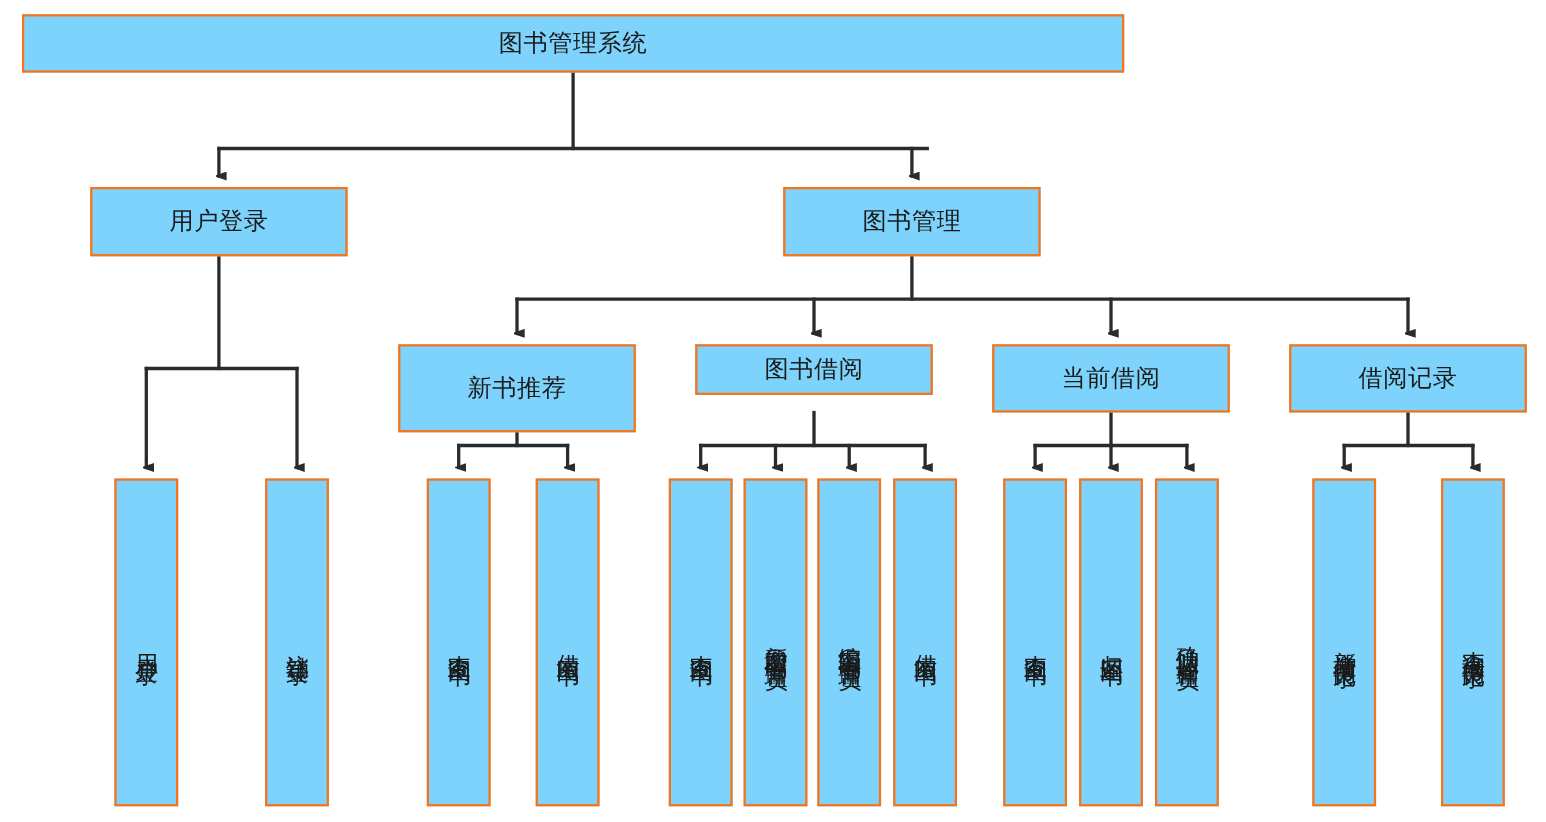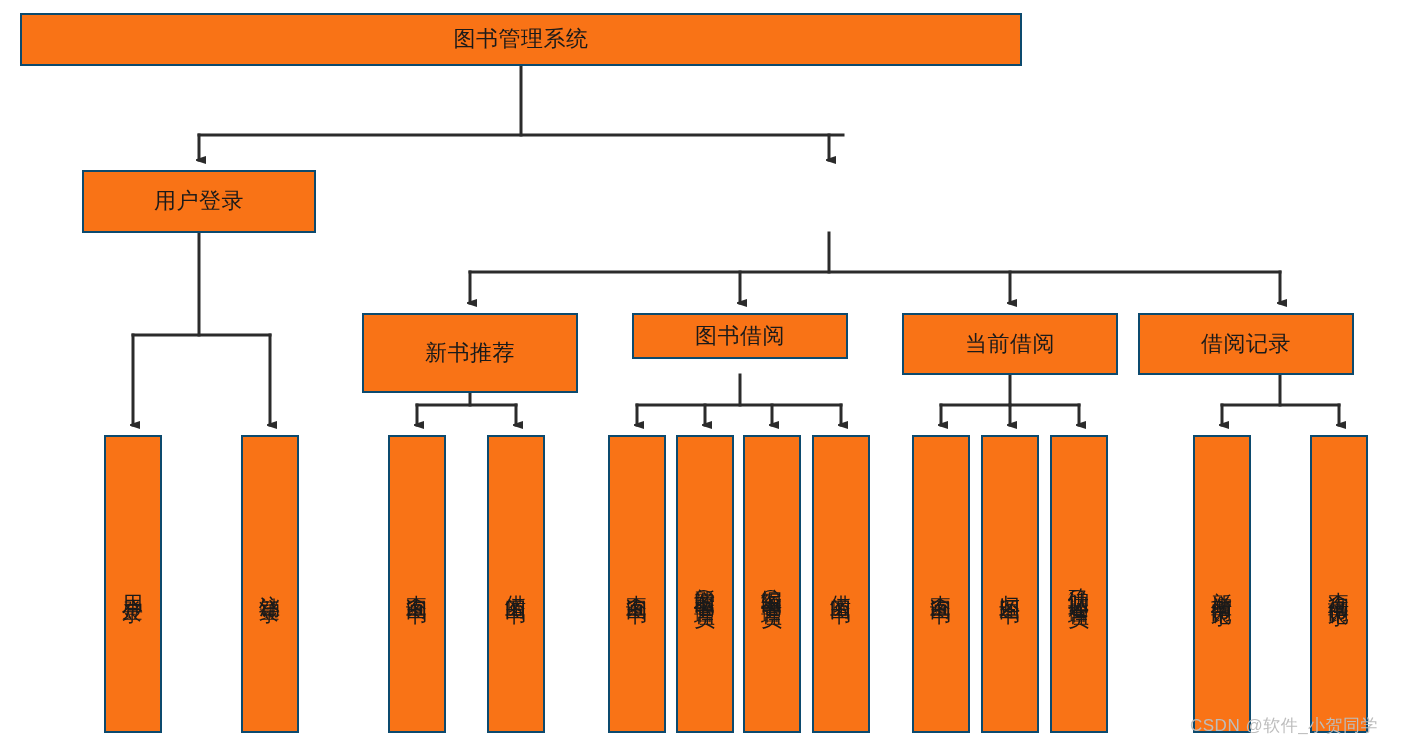--- a/index.html
+++ b/index.html
@@ -21,22 +21,22 @@
   #diagram-svg {
     position: absolute;
     left: 0;
     top: 0;
     width: 1405px;
     height: 747px;
   }
   .node {
     position: absolute;
     box-sizing: border-box;
-    background: #f97316;
-    border: 2px solid #0c4a6e;
+    background: #7dd3fc;
+    border: 2px solid #f97316;
     display: flex;
     align-items: center;
     justify-content: center;
     color: #1a1a1a;
   }
   .node-label {
     display: block;
     line-height: 1.12;
     letter-spacing: 0.5px;
     white-space: nowrap;
@@ -122,31 +122,34 @@
     </g>
   </svg>
 
   <div class="node horiz" style="left:20px; top:13px; width:1002px; height:53px;">
     <span class="node-label">图书管理系统</span>
   </div>
 
   <div class="node horiz" style="left:82px; top:170px; width:234px; height:63px;">
     <span class="node-label">用户登录</span>
   </div>
+  <div class="node horiz" style="left:712px; top:170px; width:234px; height:63px;">
+    <span class="node-label">图书管理</span>
+  </div>
 
   <div class="node horiz" style="left:362px; top:313px; width:216px; height:80px;">
     <span class="node-label">新书推荐</span>
   </div>
   <div class="node horiz" style="left:632px; top:313px; width:216px; height:46px;">
     <span class="node-label">图书借阅</span>
   </div>
   <div class="node horiz" style="left:902px; top:313px; width:216px; height:62px;">
     <span class="node-label">当前借阅</span>
   </div>
-  <div class="node horiz" style="left:1138px; top:313px; width:216px; height:62px;">
+  <div class="node horiz" style="left:1172px; top:313px; width:216px; height:62px;">
     <span class="node-label">借阅记录</span>
   </div>
 
   <div class="node vert" style="left:104px; top:435px; width:58px; height:298px;">
     <span class="node-label">用户登录</span>
   </div>
   <div class="node vert" style="left:241px; top:435px; width:58px; height:298px;">
     <span class="node-label">注销登录</span>
   </div>
 
@@ -180,15 +183,14 @@
     <span class="node-label">确认归还（管理员）</span>
   </div>
 
   <div class="node vert" style="left:1193px; top:435px; width:58px; height:298px;">
     <span class="node-label">新增借阅记录</span>
   </div>
   <div class="node vert" style="left:1310px; top:435px; width:58px; height:298px;">
     <span class="node-label">查询借阅记录</span>
   </div>
 
-  <div class="watermark">CSDN @软件_小贺同学</div>
 
 </div>
 
 </body></html>

